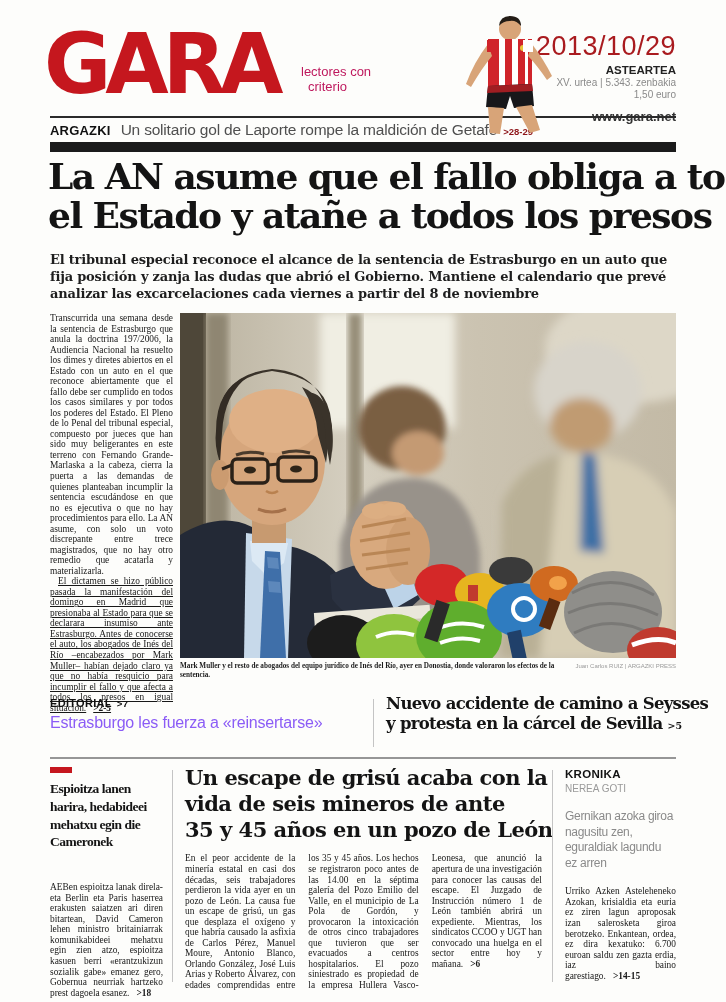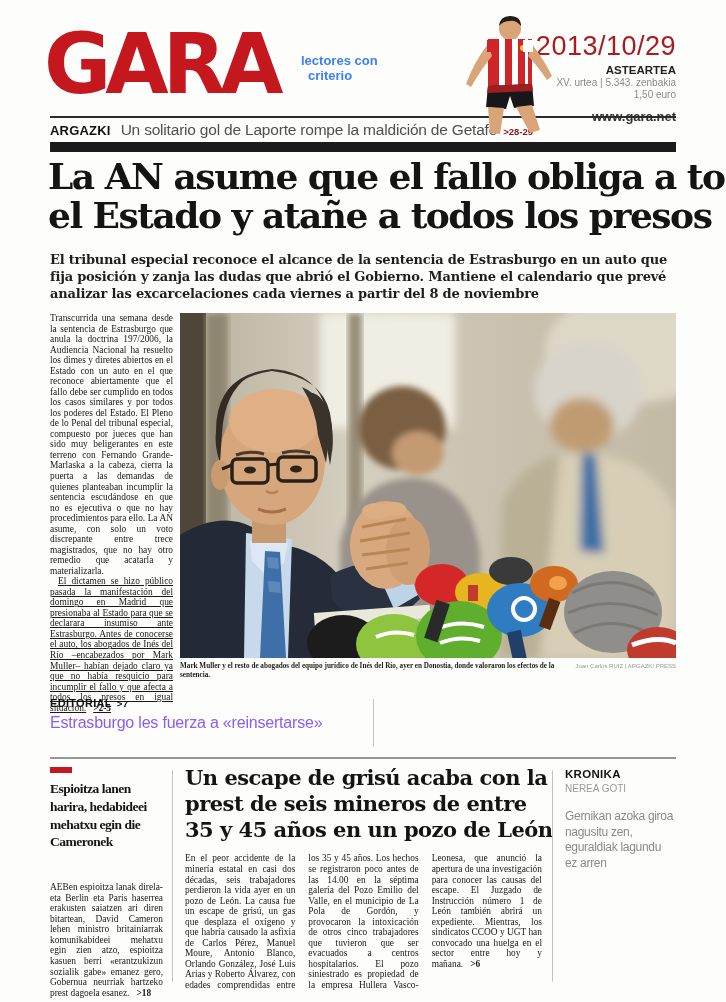--- a/index.html
+++ b/index.html
@@ -4,22 +4,22 @@
 <style>
   html,body{margin:0;padding:0;background:#e8e8e8;}
   .page{position:relative;width:726px;height:1002px;background:#fdfdfb;margin:0 auto;
         font-family:"Liberation Serif",serif;overflow:hidden;color:#161616;}
   .abs{position:absolute;}
 
   
   .logo{left:44px;top:24px;font-family:"DejaVu Sans",sans-serif;font-weight:800;
         font-size:82px;line-height:0.95;color:#c5171e;letter-spacing:-6px;
         transform:scaleY(1.03);transform-origin:top left;}
-  .tagline{left:301px;top:53px;font-family:"Liberation Sans",sans-serif;font-weight:700;
-        font-size:13px;line-height:1.18;color:#3b82f6;}
+  .tagline{left:301px;top:64px;font-family:"Liberation Sans",sans-serif;font-weight:400;
+        font-size:13px;line-height:1.18;color:#be185d;}
   .tagline .l2{padding-left:7px;}
   .mast-right{right:50px;top:33px;text-align:right;font-family:"Liberation Sans",sans-serif;}
   .date{font-size:27px;color:#a91b1f;letter-spacing:0.5px;line-height:1;text-align:right;}
   .day{font-size:11.5px;font-weight:700;color:#222;margin-top:4px;}
   .edition,.price{font-size:10px;color:#8a8a8a;margin-top:1px;}
   .site{font-size:13px;font-weight:700;color:#333;margin-top:9px;}
   .player-wrap{left:430px;top:12px;width:158px;height:134px;z-index:3;}
   .header-rule{left:50px;width:626px;top:116px;height:2px;background:#2b2b2b;z-index:1;}
 
   
@@ -267,46 +267,51 @@
     <span class="caption">Mark Muller y el resto de abogados del equipo jurídico de Inés del Río, ayer en Donostia, donde valoraron los efectos de la sentencia.</span>
   </div>
 
   <div class="abs editorial">
     <div class="ed-kicker"><span>EDITORIAL</span><span class="ref">&gt;7</span></div>
     <div class="ed-hl">Estrasburgo les fuerza a «reinsertarse»</div>
   </div>
 
   <div class="abs vdiv vdiv1"></div>
 
+  <div class="abs secondary">
+    <div>Nuevo accidente de camino a Seysses</div>
+    <div><span>y protesta en la cárcel de Sevilla</span> <span class="ref">&gt;5</span></div>
+  </div>
 
   <div class="abs h-divider"></div>
 
   <div class="abs colA">
     <div class="red-marker"></div>
     <div class="colA-hl">
       <div>Espioitza lanen</div>
       <div>harira, hedabideei</div>
       <div>mehatxu egin die</div>
       <div>Cameronek</div>
     </div>
     <div class="small-body"><span>AEBen espioitza lanak direla-eta Berlin eta Paris haserrea erakusten saiatzen ari diren bitartean, David Cameron lehen ministro britainiarrak komunikabideei mehatxu egin zien atzo, espioitza kasuen berri «erantzukizun sozialik gabe» emanez gero, Gobernua neurriak hartzeko prest dagoela esanez.</span><span class="pref">&gt;18</span></div>
   </div>
 
   <div class="abs vdiv vdivA"></div>
 
   <div class="abs colB">
     <div class="colB-hl">
       <div>Un escape de grisú acaba con la</div>
-      <div>prest de seis mineros de entre</div>
+      <div>vida de seis mineros de ante</div>
       <div>35 y 45 años en un pozo de León</div>
     </div>
     <div class="small-body"><span>En el peor accidente de la minería estatal en casi dos décadas, seis trabajadores perdieron la vida ayer en un pozo de León. La causa fue un escape de grisú, un gas que desplaza el oxígeno y que habría causado la asfixia de Carlos Pérez, Manuel Moure, Antonio Blanco, Orlando González, José Luis Arias y Roberto Álvarez, con edades comprendidas entre los 35 y 45 años. Los hechos se registraron poco antes de las 14.00 en la séptima galería del Pozo Emilio del Valle, en el municipio de La Pola de Gordón, y provocaron la intoxicación de otros cinco trabajadores que tuvieron que ser evacuados a centros hospitalarios. El pozo siniestrado es propiedad de la empresa Hullera Vasco-Leonesa, que anunció la apertura de una investigación para conocer las causas del escape. El Juzgado de Instrucción número 1 de León también abrirá un expediente. Mientras, los sindicatos CCOO y UGT han convocado una huelga en el sector entre hoy y mañana.</span><span class="pref">&gt;6</span></div>
   </div>
 
   <div class="abs vdiv vdivB"></div>
 
   <div class="abs colC">
     <div class="kk">KRONIKA</div>
     <div class="byline">NEREA GOTI</div>
     <div class="colC-hl">Gernikan azoka giroa nagusitu zen, eguraldiak lagundu ez arren</div>
+    <div class="small-body"><span>Urriko Azken Asteleheneko Azokan, krisialdia eta euria ez ziren lagun aproposak izan salerosketa giroa berotzeko. Enkantean, ordea, ez dira kexatuko: 6.700 euroan saldu zen gazta erdia, iaz baino garestiago.</span><span class="pref">&gt;14-15</span></div>
   </div>
 
 </div>
 
 </body></html>

